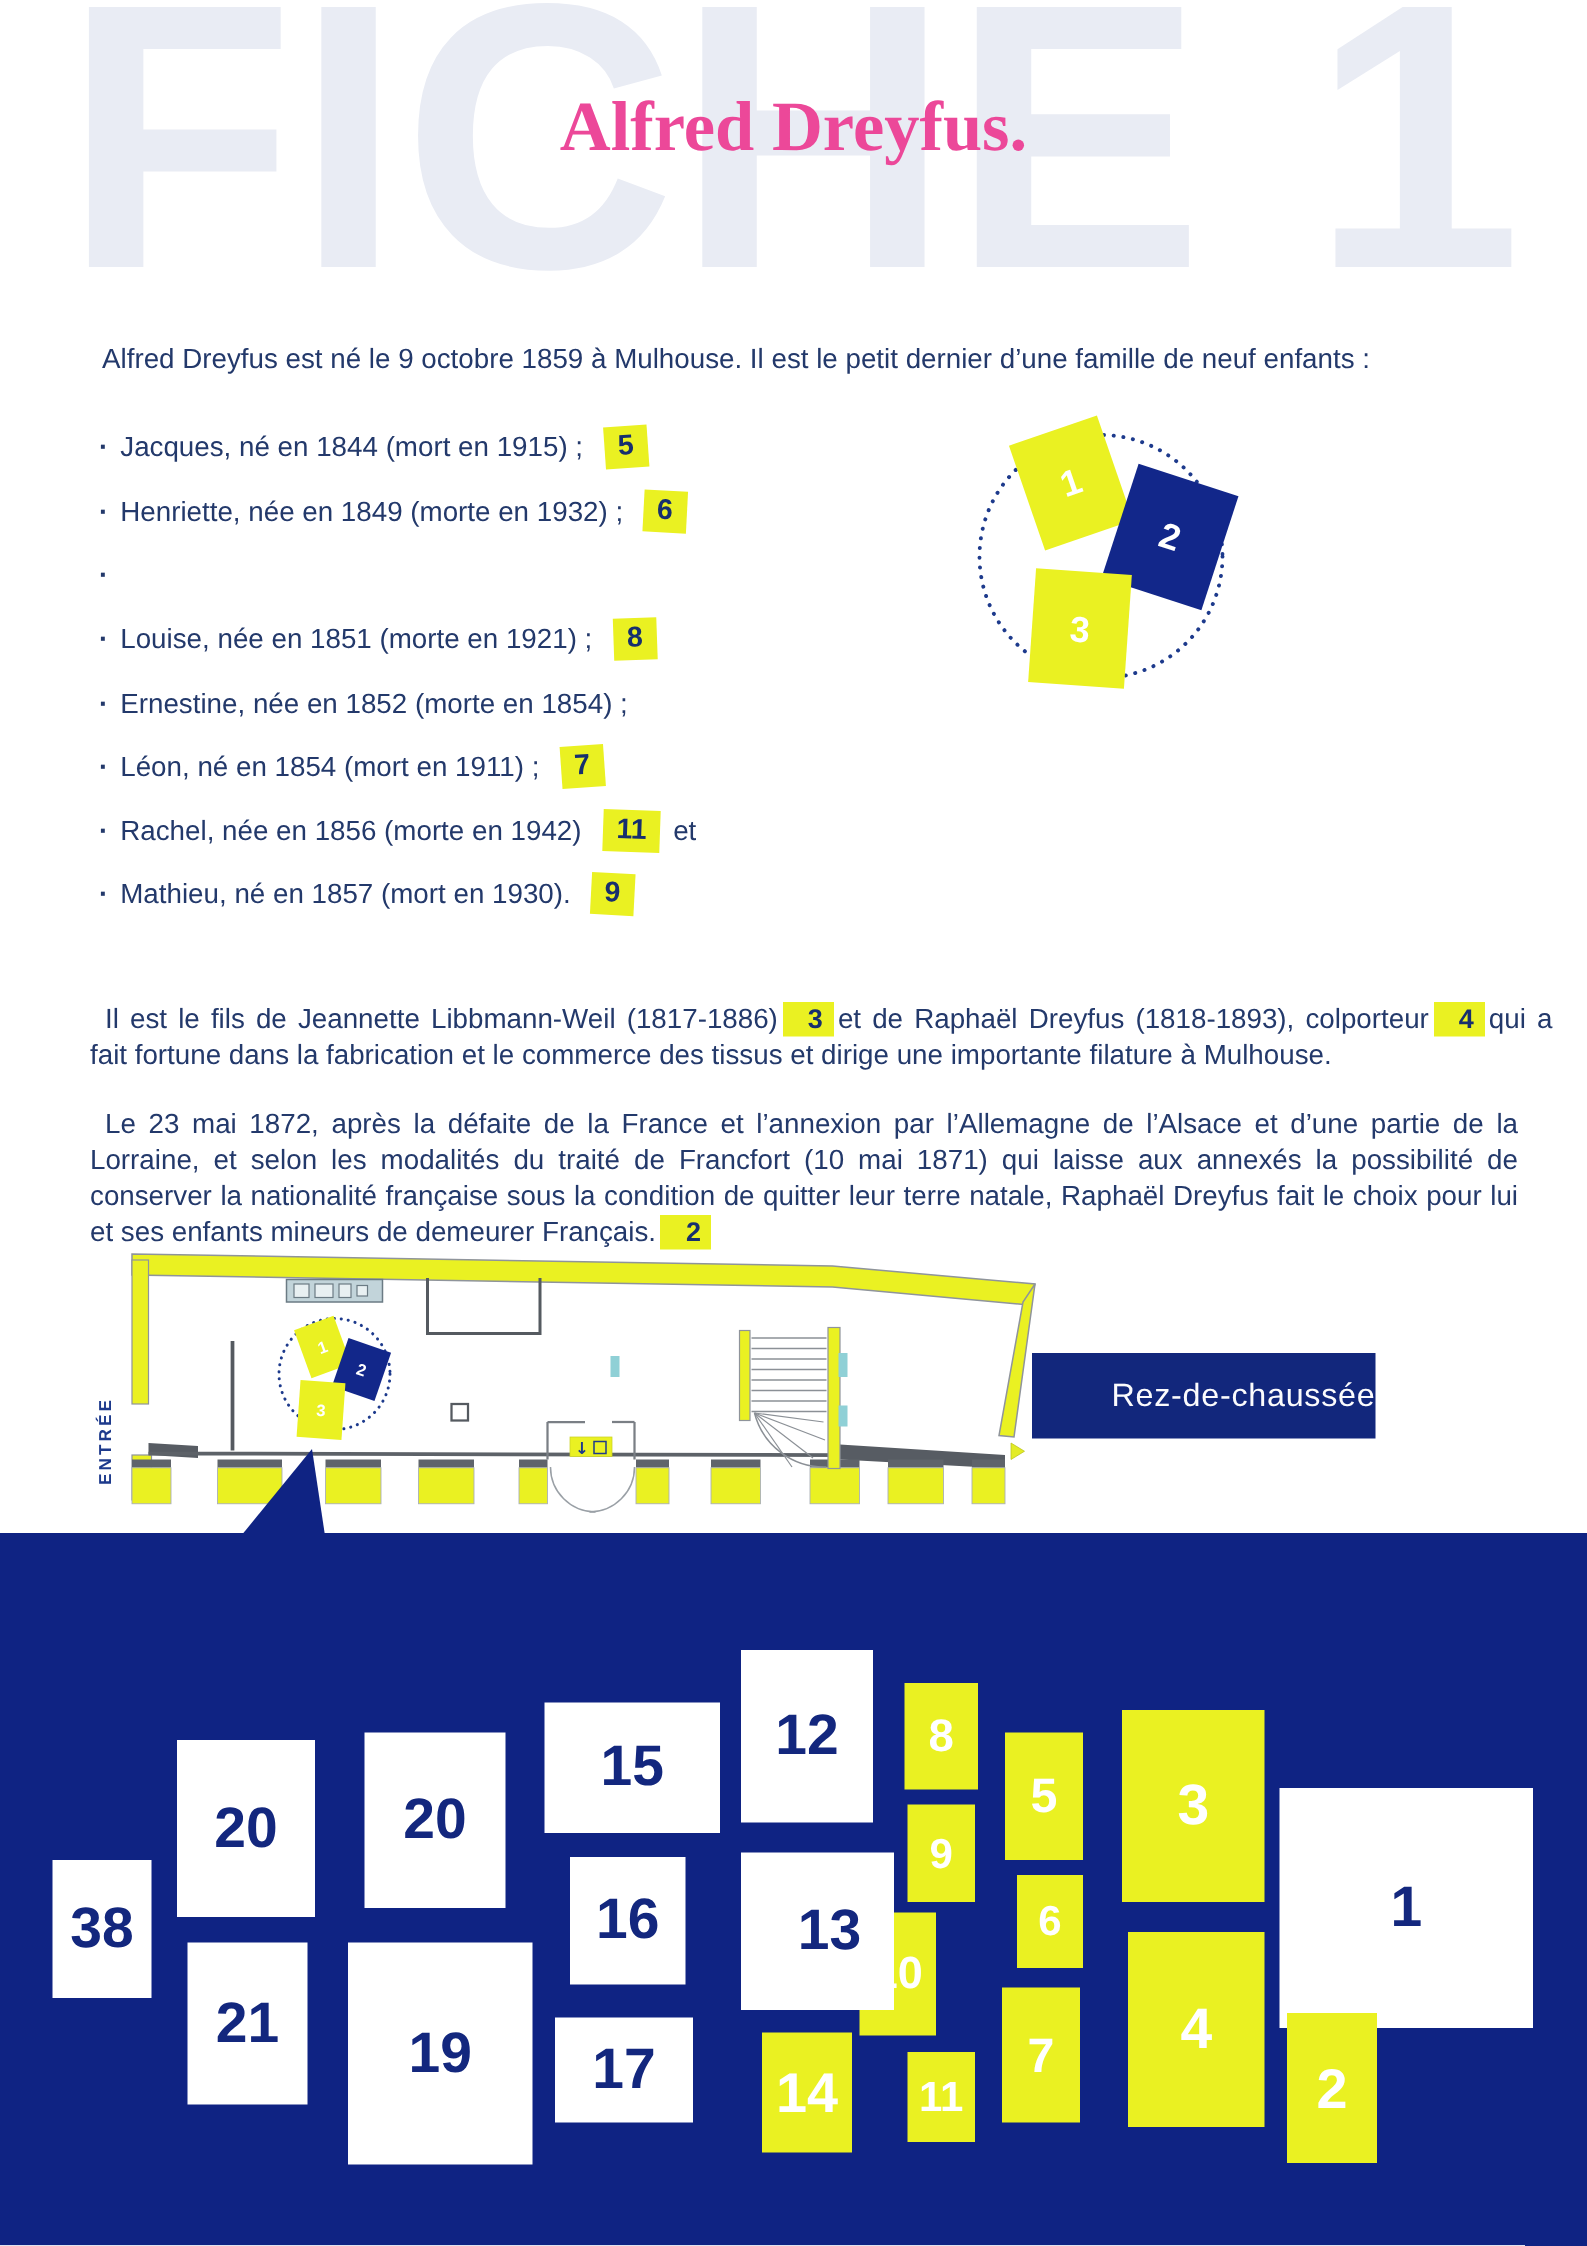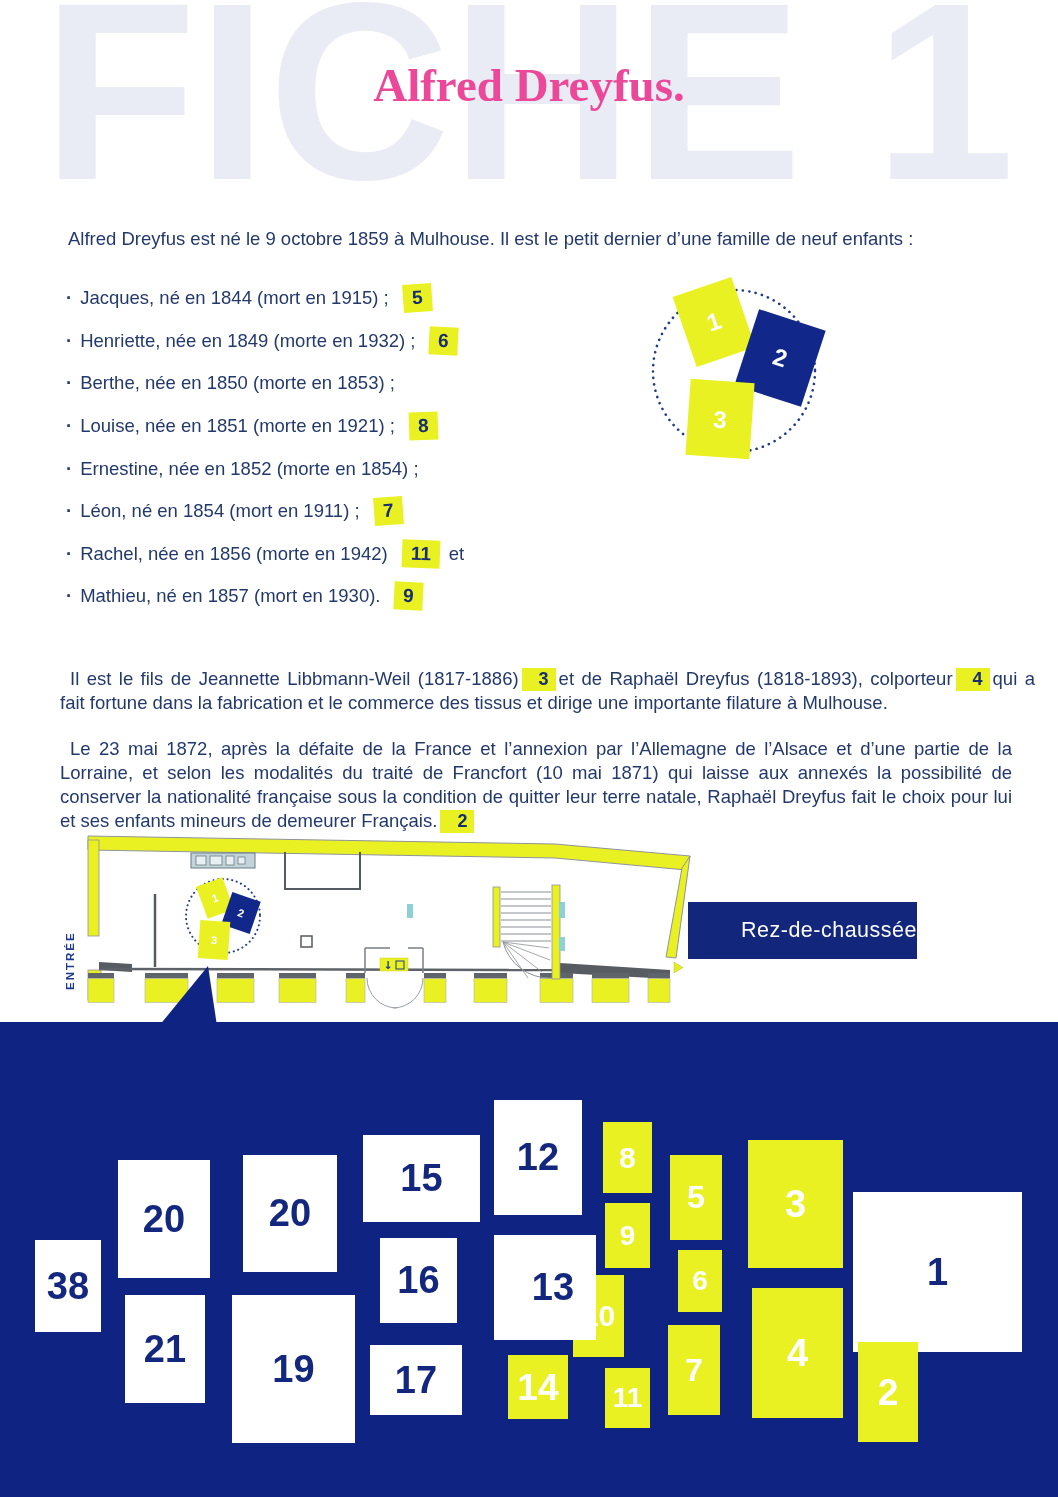--- a/index.html
+++ b/index.html
@@ -55,21 +55,20 @@
         <span>Jacques, né en 1844 (mort en 1915) ;</span>
         <span class="badge" style="transform: rotate(-4deg);">5</span>
       </div>
       <div class="sibitem">
         <span class="bullet">·</span>
         <span>Henriette, née en 1849 (morte en 1932) ;</span>
         <span class="badge" style="transform: rotate(3deg);">6</span>
       </div>
       <div class="sibitem">
         <span class="bullet">·</span>
-        <span>Berthe, née en 1850 (morte en 1853) ;</span>
       </div>
       <div class="sibitem">
         <span class="bullet">·</span>
         <span>Louise, née en 1851 (morte en 1921) ;</span>
         <span class="badge" style="transform: rotate(-2deg);">8</span>
       </div>
       <div class="sibitem">
         <span class="bullet">·</span>
         <span>Ernestine, née en 1852 (morte en 1854) ;</span>
       </div>
@@ -234,21 +233,21 @@
       <div class="tile yellow" style="left: 752px; top: 266px; width: 91px; height: 130px; font-size: 38px;">4</div>
       <div class="tile yellow" style="left: 670px; top: 133px; width: 52px; height: 85px; font-size: 32.24px;">5</div>
       <div class="tile yellow" style="left: 678px; top: 228px; width: 44px; height: 62px; font-size: 28px;">6</div>
       <div class="tile yellow" style="left: 668px; top: 303px; width: 52px; height: 90px; font-size: 32.24px;">7</div>
       <div class="tile yellow" style="left: 603px; top: 100px; width: 49px; height: 71px; font-size: 30.38px;">8</div>
       <div class="tile yellow" style="left: 605px; top: 181px; width: 45px; height: 65px; font-size: 28px;">9</div>
       <div class="tile yellow" style="left: 573px; top: 253px; width: 51px; height: 82px; font-size: 30px;">10</div>
       <div class="tile yellow" style="left: 605px; top: 346px; width: 45px; height: 60px; font-size: 28px;">11</div>
       <div class="tile white" style="left: 494px; top: 78px; width: 88px; height: 115px; font-size: 38px;">12</div>
       <div class="tile white" style="left: 494px; top: 213px; width: 86px; height: 105px; font-size: 38px; padding-left: 16px;">13</div>
-      <div class="tile yellow" style="left: 508px; top: 333px; width: 60px; height: 64px; font-size: 37.2px;">14</div>
+      <div class="tile yellow" style="left: 508px; top: 333px; width: 60px; height: 80px; font-size: 37.2px;">14</div>
       <div class="tile white" style="left: 363px; top: 113px; width: 117px; height: 87px; font-size: 38px;">15</div>
       <div class="tile white" style="left: 380px; top: 216px; width: 77px; height: 85px; font-size: 38px;">16</div>
       <div class="tile white" style="left: 370px; top: 323px; width: 92px; height: 70px; font-size: 38px;">17</div>
       <div class="tile white" style="left: 243px; top: 133px; width: 94px; height: 117px; font-size: 38px;">20</div>
       <div class="tile white" style="left: 232px; top: 273px; width: 123px; height: 148px; font-size: 38px;">19</div>
       <div class="tile white" style="left: 118px; top: 138px; width: 92px; height: 118px; font-size: 38px;">20</div>
       <div class="tile white" style="left: 125px; top: 273px; width: 80px; height: 108px; font-size: 38px;">21</div>
       <div class="tile white" style="left: 35px; top: 218px; width: 66px; height: 92px; font-size: 38px;">38</div>
     </div>
 

